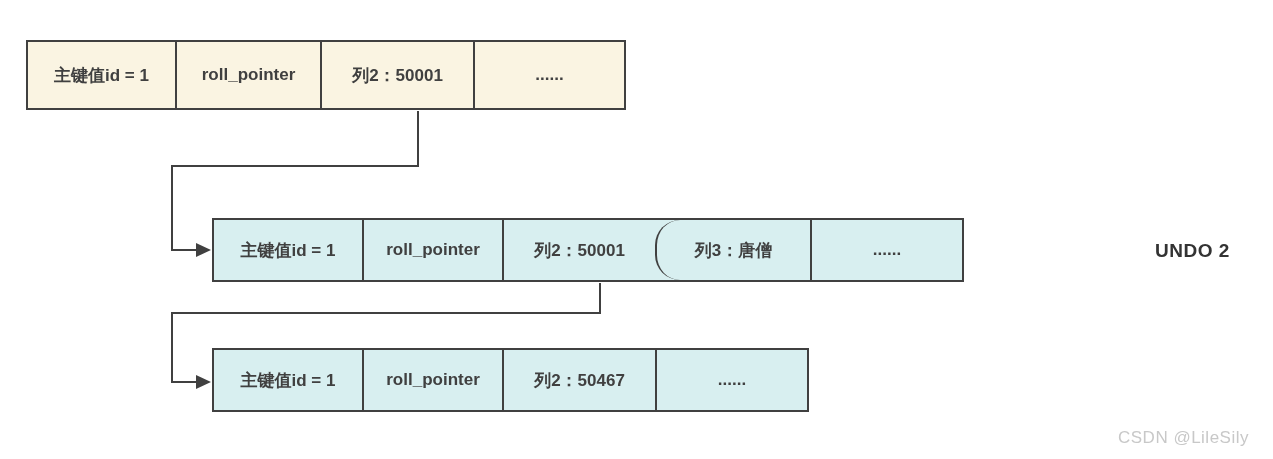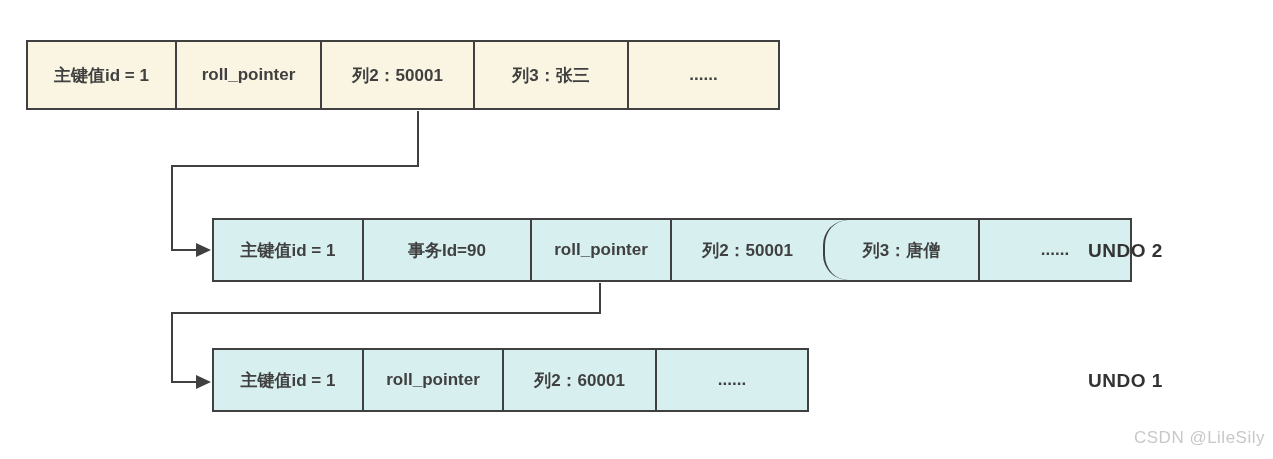--- a/index.html
+++ b/index.html
@@ -50,74 +50,71 @@
   .row-undo2{left:212px;top:218px;}
   .row-undo1{left:212px;top:348px;}
   .row-undo .c0{width:148px;}
   .row-undo .c1{width:168px;}
   .row-undo .c2{width:140px;}
   .row-undo .c3{width:153px;}
   .row-undo .c4{width:155px;border-radius:25px;}
   .row-undo .c5{width:152px;}
   .undo-label{
     position:absolute;
-    left:1088px;
+    left:1155px;
     width:110px;
     font-weight:bold;
     font-size:19px;
     color:var(--label);
     letter-spacing:0.5px;
   }
   .undo-label-2{top:240px;}
   .undo-label-1{top:370px;}
   .connectors{
     position:absolute;
     left:0;top:0;
     pointer-events:none;
   }
   .watermark{
     position:absolute;
-    right:8px;
+    right:24px;
     top:428px;
     font-size:17px;
     color:var(--watermark);
     letter-spacing:0.5px;
   }
 </style>
 </head>
 <body>
 
 <div class="canvas">
 
   <div class="row row-record">
     <div class="cell c0">主键值id = 1</div>
     <div class="cell c2">roll_pointer</div>
     <div class="cell c3">列2：50001</div>
-    <div class="cell c4">列3：张三</div>
     <div class="cell c5">......</div>
   </div>
 
   <div class="row row-undo row-undo2">
     <div class="cell c0">主键值id = 1</div>
-    <div class="cell c1">事务Id=90</div>
     <div class="cell c2">roll_pointer</div>
     <div class="cell c3">列2：50001</div>
     <div class="cell c4">列3：唐僧</div>
     <div class="cell c5">......</div>
   </div>
 
   <div class="row row-undo row-undo1">
     <div class="cell c0">主键值id = 1</div>
     <div class="cell c2">roll_pointer</div>
-    <div class="cell c3">列2：60001</div>
+    <div class="cell c3">列2：50467</div>
     <div class="cell c5">......</div>
   </div>
 
   <div class="undo-label undo-label-2">UNDO 2</div>
-  <div class="undo-label undo-label-1">UNDO 1</div>
 
   <svg class="connectors" width="1273" height="459" viewBox="0 0 1273 459">
 
     <polyline points="418,111 418,166 172,166 172,250 197,250" fill="none" stroke="#404040" stroke-width="2"></polyline>
     <polygon points="196,243 211,250 196,257" fill="#404040"></polygon>
 
     <polyline points="600,283 600,313 172,313 172,382 197,382" fill="none" stroke="#404040" stroke-width="2"></polyline>
     <polygon points="196,375 211,382 196,389" fill="#404040"></polygon>
   </svg>
 

